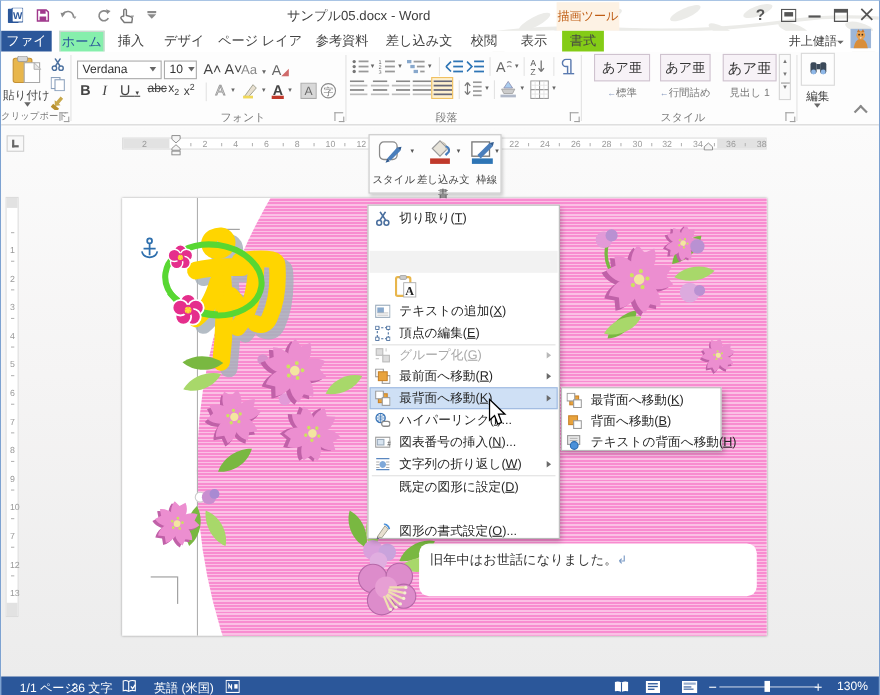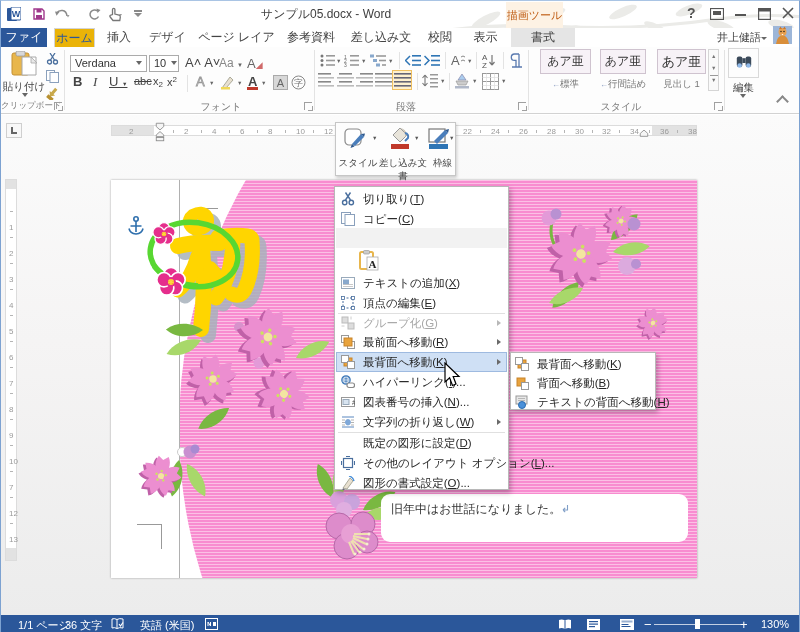--- a/index.html
+++ b/index.html
@@ -81,29 +81,29 @@
     <rect x="0.5" y="0.5" width="12" height="11" fill="none" stroke="#555" stroke-width="1.4"></rect>
     <rect x="0.5" y="0.5" width="12" height="3" fill="#555"></rect>
   </svg>
   <svg class="abs" style="left:781px;top:6px" width="12" height="12" viewBox="0 0 12 12">
     <path d="M1 1 L11 11 M11 1 L1 11" stroke="#555" stroke-width="1.6"></path>
   </svg>
 </div>
 
 <div class="abs" id="tabrow">
   <div class="tab" style="left:0;width:46px;background:#2b579a;color:#fff">ファイル</div>
-  <div class="tab" style="left:53px;width:41px;background:#eab308;border:1px solid #d4d4d4;border-bottom:none;color:#2b579a">ホーム</div>
+  <div class="tab" style="left:53px;width:41px;background:#86efac;border:1px solid #d4d4d4;border-bottom:none;color:#2b579a">ホーム</div>
   <div class="tab" style="left:100px;width:36px">挿入</div>
   <div class="tab" style="left:142px;width:49px">デザイン</div>
   <div class="tab" style="left:196px;width:79px">ページ レイアウト</div>
   <div class="tab" style="left:281px;width:58px">参考資料</div>
   <div class="tab" style="left:344px;width:72px">差し込み文書</div>
   <div class="tab" style="left:421px;width:36px">校閲</div>
   <div class="tab" style="left:462px;width:45px">表示</div>
-  <div class="tab" style="left:510px;width:64px;background:#e5e5e5">書式</div>
+  <div class="tab" style="left:510px;width:38px;background:#84cc16">書式</div>
   <div class="abs" style="left:716px;top:2px;font-size:11px;color:#444">井上健語</div>
   <div class="abs" style="left:760px;top:9px;width:0;height:0;border-top:3.5px solid #666;border-left:3.5px solid transparent;border-right:3.5px solid transparent"></div>
   <svg class="abs" style="left:772px;top:-2px" width="19" height="18" viewBox="0 0 19 18">
     <rect width="19" height="18" fill="#9db6d8"></rect>
     <path d="M3 18 Q4 10 9.5 9 Q15 10 16 18 Z" fill="#d98e3a"></path>
     <circle cx="9.5" cy="6" r="4" fill="#e8a050"></circle>
     <path d="M6 3 L7.5 0.5 L9 3 Z M10 3 L11.5 0.5 L13 3 Z" fill="#c87830"></path>
     <circle cx="8" cy="5.5" r="0.8" fill="#3a2a1a"></circle>
       <circle cx="11" cy="5.5" r="0.8" fill="#3a2a1a"></circle>
     <path d="M8.5 8 L10.5 8 L9.5 9.2 Z" fill="#fff"></path>
@@ -588,27 +588,20 @@
 
 <div class="abs" id="cmenu" style="left:333px;top:185px;width:175px;height:304px;background:#fff;border:1px solid #b8b8b8;box-shadow:2px 3px 5px rgba(0,0,0,.25)">
   <div class="mi" style="top:2px">
       <svg class="ic" viewBox="0 0 14 14">
         <path d="M4.5 0.5 L9.5 8 M9.5 0.5 L4.5 8" stroke="#4a6f9e" stroke-width="1.4"></path>
         <circle cx="3.7" cy="10.5" r="2.2" fill="none" stroke="#4a6f9e" stroke-width="1.4"></circle>
         <circle cx="10.3" cy="10.5" r="2.2" fill="none" stroke="#4a6f9e" stroke-width="1.4"></circle>
       </svg>
       <span class="t">切り取り(<u>T</u>)</span>
     </div>
-  <div class="mi" style="top:22px">
-      <svg class="ic" viewBox="0 0 14 14">
-        <rect x="0.5" y="0.5" width="9" height="11" fill="#fff" stroke="#8aa0bc"></rect>
-        <rect x="4" y="2.5" width="9.5" height="11" fill="#fff" stroke="#8aa0bc"></rect>
-      </svg>
-      <span class="t">コピー(<u>C</u>)</span>
-    </div>
   <div class="abs" style="top:41px;left:1px;right:1px;height:20px;background:#f2f2f2"></div>
   <div class="abs" style="top:63px;left:24px"><svg width="20" height="21" viewBox="0 0 20 21">
         <rect x="1" y="2" width="13" height="17" rx="1.5" fill="none" stroke="#e8b64c" stroke-width="2"></rect>
         <rect x="4.5" y="0.5" width="6" height="3.5" rx="1" fill="#ccc" stroke="#999" stroke-width="0.7"></rect>
         <rect x="8" y="7" width="11" height="13" fill="#fff" stroke="#aaa" stroke-width="0.8"></rect>
         <text x="13.5" y="18" font-size="11" font-weight="bold" fill="#222" text-anchor="middle" font-family="Liberation Serif">A</text>
       </svg></div>
   <div class="mi" style="top:86px">
       <svg class="ic" viewBox="0 0 14 14">
         <rect x="0.5" y="1.5" width="13" height="11" fill="#fff" stroke="#9ab"></rect>
@@ -678,27 +671,20 @@
         <path d="M1 5 h3 M1 7.5 h3 M1 10 h3 M10 5 h3 M10 7.5 h3 M10 10 h3" stroke="#aaa" stroke-width="0.9"></path>
         <path d="M7 4 a3 3.2 0 1 1 -0.1 0 Z" fill="#7fa8d8"></path>
       </svg>
       <span class="t">文字列の折り返し(<u>W</u>)</span>
       <span class="arr"></span>
     </div>
   <div class="msep" style="top:245px"></div>
   <div class="mi" style="top:246px">
       <span class="t">既定の図形に設定(<u>D</u>)</span>
     </div>
-  <div class="mi" style="top:266px">
-      <svg class="ic" viewBox="0 0 14 14">
-        <rect x="2.5" y="2.5" width="9" height="9" fill="none" stroke="#4a6f9e" stroke-width="1.2"></rect>
-        <path d="M0.5 5 v4 M13.5 5 v4 M5 0.5 h4 M5 13.5 h4" stroke="#4a6f9e" stroke-width="1.2"></path>
-      </svg>
-      <span class="t">その他のレイアウト オプション(<u>L</u>)...</span>
-    </div>
   <div class="mi" style="top:286px">
       <svg class="ic" viewBox="0 0 14 14">
         <path d="M2 12 L9 2 L12 5 L6 13 Z" fill="#e8e0d0" stroke="#998" stroke-width="0.8"></path>
         <path d="M2 12 l-1 3 l3 -1 Z" fill="#667"></path>
         <path d="M8 0 q4 1 5 5" fill="none" stroke="#4a90d9" stroke-width="1.5"></path>
       </svg>
       <span class="t">図形の書式設定(<u>O</u>)...</span>
     </div>
 </div>
 

